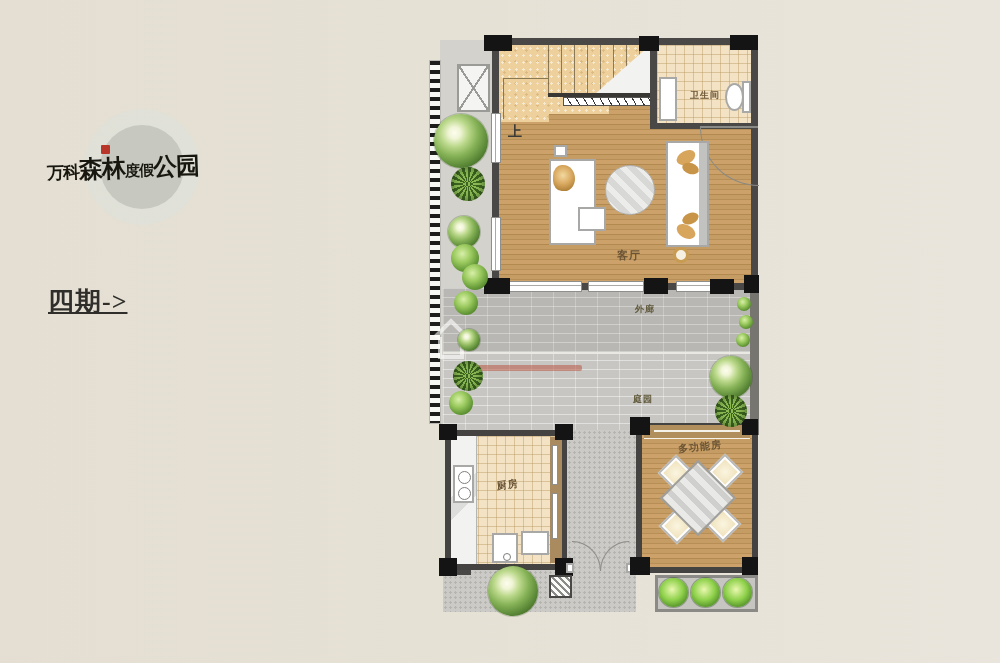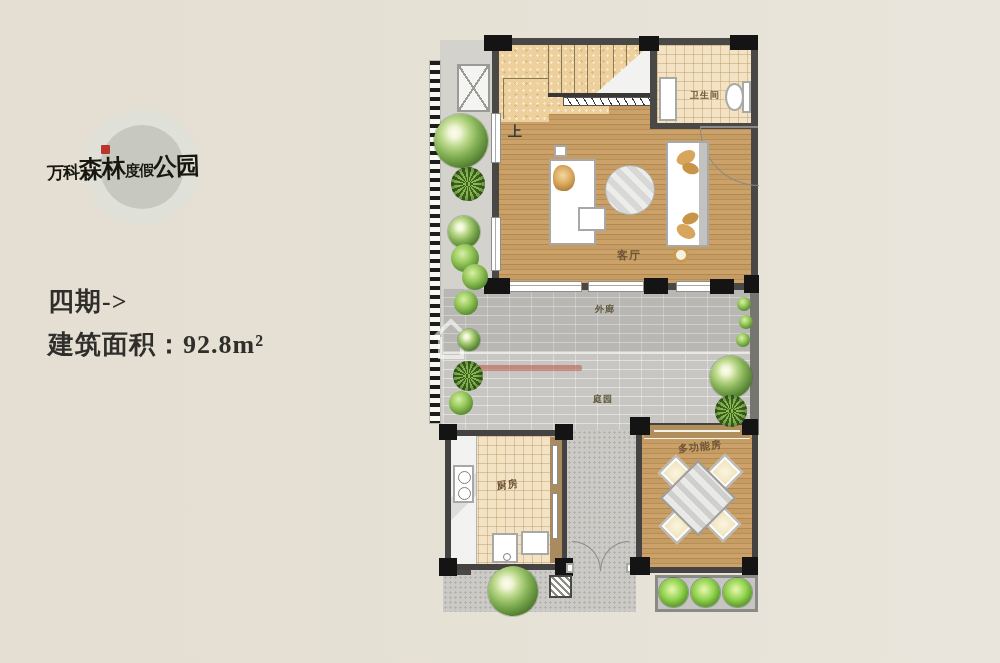--- a/index.html
+++ b/index.html
@@ -42,21 +42,21 @@
 
   
   .tree{border-radius:50%;background:radial-gradient(circle at 38% 35%,#FDFDEE 0%,#F0F5D6 12%,#BCD98C 28%,#86B257 48%,#5C8A38 68%,#3F6526 85%,#35531F 100%);box-shadow:0 0 0 1px rgba(50,80,30,.25);}
   .palm{border-radius:50%;background:repeating-conic-gradient(#3E6520 0 12deg,#8CBB55 12deg 24deg);box-shadow:inset 0 0 9px rgba(10,30,5,.55);}
   .bush{border-radius:50%;background:radial-gradient(circle at 40% 35%,#D8EFA8 0%,#9CCB60 35%,#5F9434 70%,#3C6420 100%);}
   .pbush{border-radius:50%;background:radial-gradient(circle at 45% 40%,#EAF8B0 0%,#8FD14C 45%,#4E8C26 80%,#35611A 100%);box-shadow:0 0 0 1px rgba(40,70,20,.35);}
 
   
   .lbl{font-weight:700;color:#6B5435;letter-spacing:1px;text-align:center;}
   .lbl10{font-size:10px;} .lbl9{font-size:9px;} .lbl11{font-size:11px;}
-  .outlbl{color:#57502F;opacity:.9;}
+  .outlbl{color:#57502F;opacity:.9;margin-left:40px;}
   .uplbl{font-size:14px;font-weight:700;color:#3A3A36;}
 
   
   .wm-text{font-size:42px;font-weight:700;letter-spacing:6px;color:rgba(255,255,255,.55);white-space:nowrap;}
   .wm-red{background:rgba(185,75,55,.5);filter:blur(.6px);border-radius:2px;}
 
   .stair-treads{background:repeating-linear-gradient(90deg,rgba(60,50,30,.55) 0 1.5px,transparent 1.5px 13px);}
   .tri{background:#F2F2F0;clip-path:polygon(0 100%,100% 0,100% 100%);border-bottom:2px solid #55534F;}
   .tickband{background:#FFFFFF;border:1px solid #55534F;background-image:repeating-linear-gradient(60deg,transparent 0 6px,#333 6px 7px);}
 </style>
@@ -67,23 +67,22 @@
 
   <div class="abs" style="left:60px;top:95px;width:160px;height:150px;">
     <div class="abs logo-ring" style="left:24px;top:14px;width:116px;height:116px;"></div>
     <div class="abs logo-inner" style="left:40px;top:30px;width:84px;height:84px;"></div>
     <div class="abs seal" style="left:41px;top:50px;width:9px;height:9px;"></div>
     <div class="abs logo-text" style="left:-13px;top:56px;width:210px;">
       <span class="s1">万科</span><span class="s2">森林</span><span class="s3">度假</span><span class="s4">公园</span>
     </div>
   </div>
 
-  <div class="abs info" style="left:48px;top:280px;width:350px;">
+  <div class="abs info" style="left:48px;top:280px;width:350px;text-decoration:underline;">
     <div class="line">四期-&gt;</div>
-    <div class="line">建筑面积：92.8m²</div>
   </div>
 
   <div class="abs" style="left:428px;top:35px;width:332px;height:580px;">
 
     <div class="abs walk" style="left:12px;top:5px;width:54px;height:392px;"></div>
     <div class="abs ruler" style="left:1px;top:25px;width:10px;height:362px;"></div>
     <div class="abs xbox" style="left:29px;top:29px;width:29px;height:44px;"></div>
 
     <div class="abs brick" style="left:15px;top:253px;width:316px;height:144px;"></div>
     <div class="abs brickdark" style="left:15px;top:253px;width:316px;height:64px;"></div>

